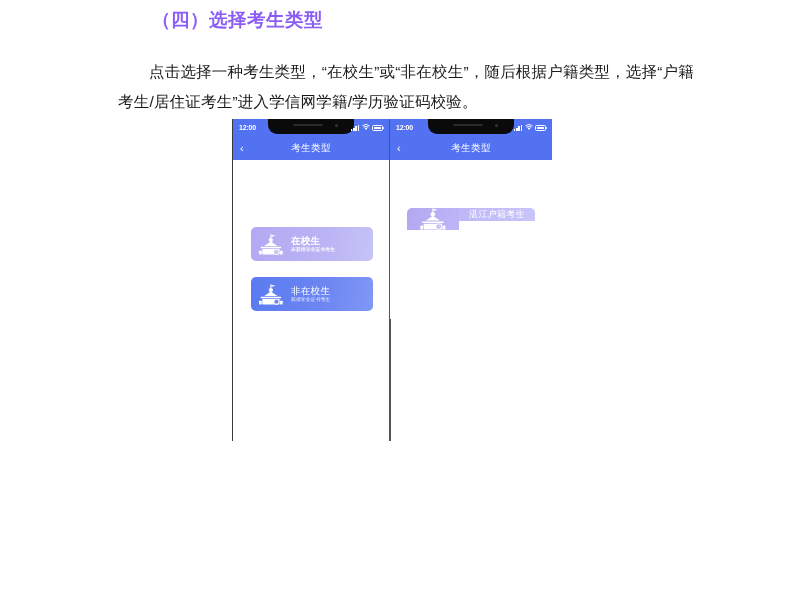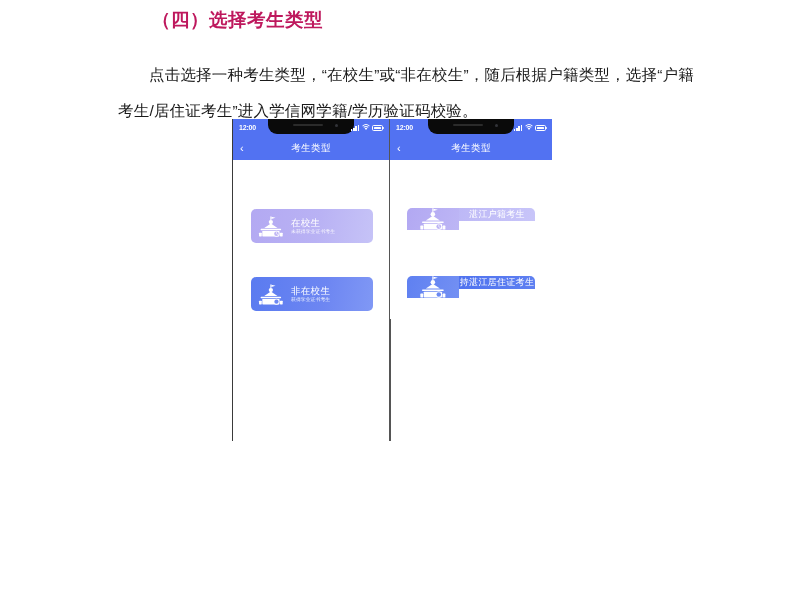--- a/index.html
+++ b/index.html
@@ -22,28 +22,28 @@
     left: 0; top: 0;
     width: 799px;
     height: 613px;
   }
   .heading {
     position: absolute;
     font-family: "Liberation Serif", "DejaVu Serif", serif;
     font-weight: bold;
     font-size: 18.5px;
     letter-spacing: 0.5px;
-    color: #be185d;
+    color: #8b5cf6;
     white-space: nowrap;
   }
   .para {
     position: absolute;
     font-family: "Liberation Sans", "DejaVu Sans", sans-serif;
     font-size: 15.5px;
-    line-height: 36px;
+    line-height: 30px;
     color: #1a1a1a;
     letter-spacing: 0.2px;
   }
 
   #heading-4 { left: 152px; top: 7px; }
   #para-1    { left: 118px; top: 57px; width: 580px; }
   #heading-5 { left: 152px; top: 503px; }
   #para-2    { left: 118px; top: 552px; width: 580px; }
 
   .indent { padding-left: 31px; display: inline-block; }
@@ -208,22 +208,23 @@
     position: absolute;
     left: 18px;
     width: 122px;
     height: 34px;
     border-radius: 5px;
     display: flex;
     align-items: center;
     overflow: hidden;
   }
   #opt-student {
-    top: 49px;
+    top: 67px;
     background: linear-gradient(100deg, #b3a9f2 0%, #b9b2f4 55%, #c6c3f7 100%);
+    font-weight: bold;
   }
   #opt-nonstudent {
     top: 117px;
     background: linear-gradient(100deg, #5a7bf0 0%, #6d86f2 60%, #8098f5 100%);
   }
   .opt-icon {
     width: 40px;
     display:flex;
     align-items:center;
     justify-content:center;
@@ -438,36 +439,17 @@
             <circle cx="28.4" cy="27" r="4.6" fill="#fff"></circle>
             <circle cx="28.4" cy="27" r="3.5" fill="#bdb4f4"></circle>
             <path d="M28.4 24.6 v2.6 l1.8 1.1" stroke="#fff" stroke-width="0.9" fill="none" stroke-linecap="round"></path>
           </svg>
         </div>
         <div class="opt2-textpane">
           <span class="opt2-title">湛江户籍考生</span>
         </div>
       </div>
 
-      <div class="opt-card2" id="opt-juzhu">
-        <div class="opt2-iconpane">
-          <svg class="bldg" width="28" height="22" viewBox="0 0 40 32" fill="#fff">
-            <rect x="19" y="0.5" width="1.6" height="6"></rect>
-            <path d="M20.6 1 L27 2.6 L20.6 4.4 Z"></path>
-            <circle cx="19.8" cy="9.2" r="3.3"></circle>
-            <path d="M19.8 11.4 L30 18.2 L9.6 18.2 Z"></path>
-            <rect x="4" y="19.6" width="31.6" height="2.2" rx="1"></rect>
-            <rect x="6.6" y="22.8" width="26.4" height="8.4" rx="1"></rect>
-            <rect x="1.6" y="25.6" width="4.2" height="5.6" rx="0.8"></rect>
-            <rect x="33.8" y="25.6" width="4.2" height="5.6" rx="0.8"></rect>
-            <circle cx="28.4" cy="27" r="4.6" fill="#fff"></circle>
-            <circle cx="28.4" cy="27" r="3.3" fill="#6b8af2"></circle>
-          </svg>
-        </div>
-        <div class="opt2-textpane">
-          <span class="opt2-title">持湛江居住证考生</span>
-        </div>
-      </div>
 
     </div>
   </div>
 
 </div>
 
 </body></html>

